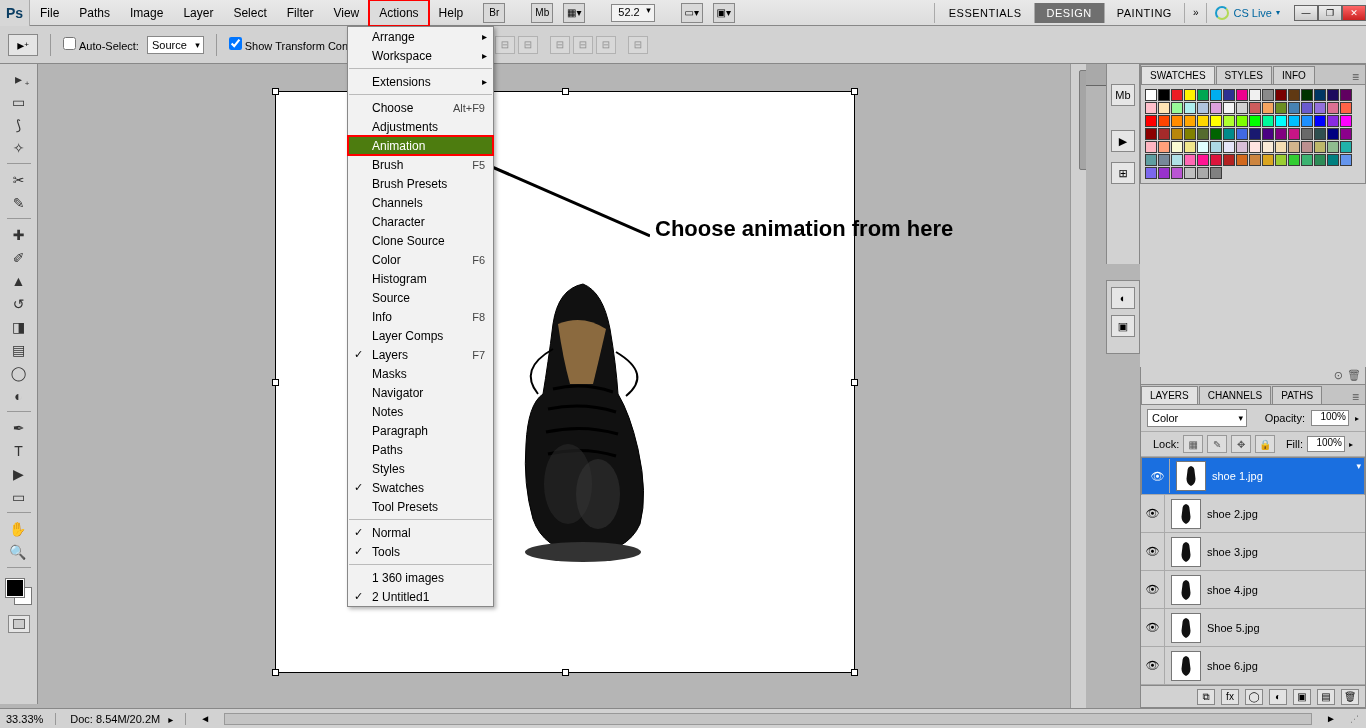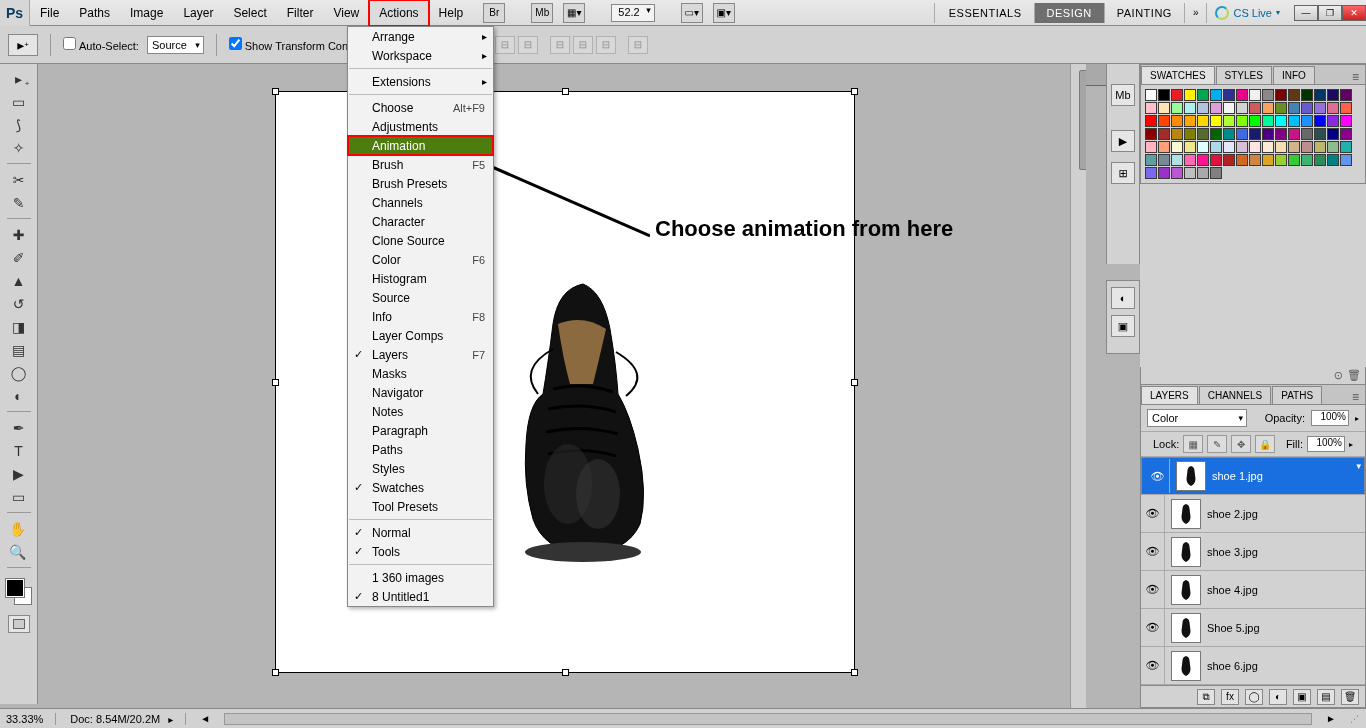--- a/index.html
+++ b/index.html
@@ -374,21 +374,21 @@
     <div class="dd-item">
       <span class="chk">✓</span>
       <span>Tools</span>
     </div>
     <div class="dd-sep"></div>
     <div class="dd-item">
       <span>1 360 images</span>
     </div>
     <div class="dd-item">
       <span class="chk">✓</span>
-      <span>8 Untitled1</span>
+      <span>2 Untitled1</span>
     </div>
   </div>
 
 <svg class="anno-line">
   <line x1="0" y1="0" x2="160" y2="70" stroke="#000" stroke-width="3"></line>
 </svg>
 <div class="anno-text">Choose animation from here</div>
 
 <div class="rdock">
   <div class="dock-ic">Mb</div>

